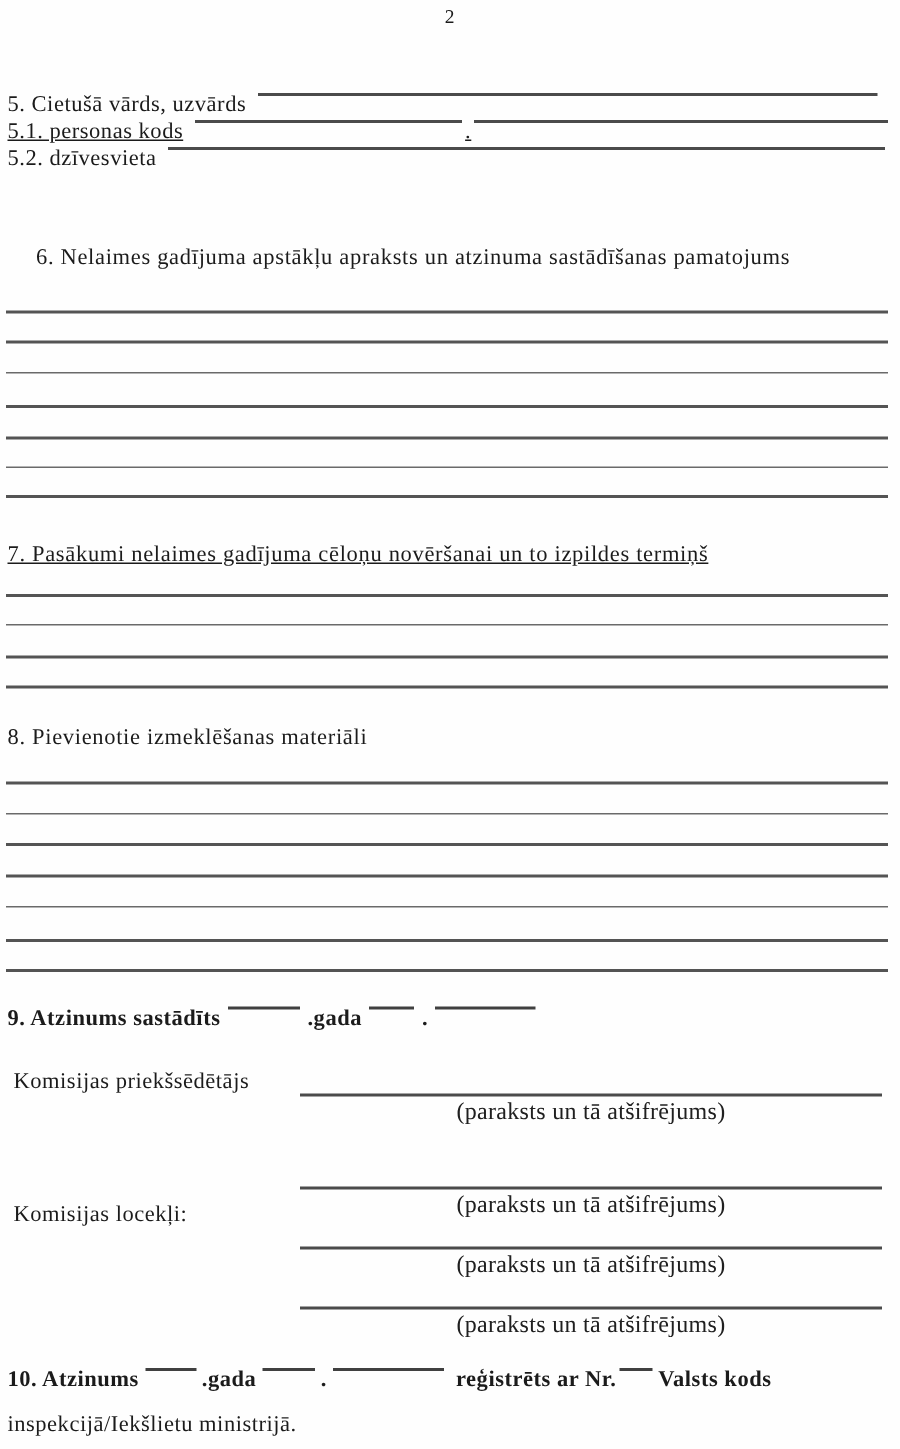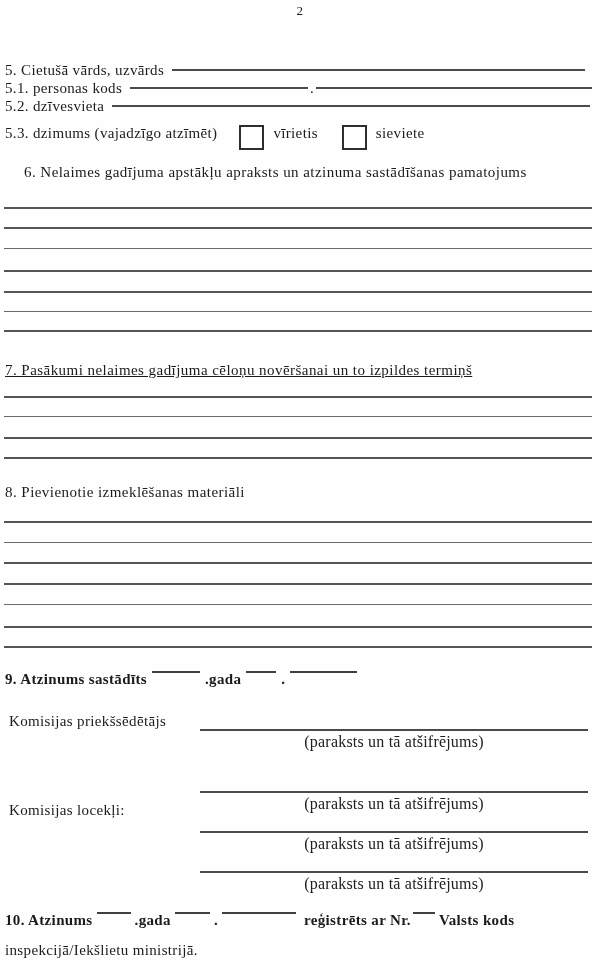--- a/index.html
+++ b/index.html
@@ -5,21 +5,21 @@
   html,body{margin:0;padding:0;background:#ffffff;}
   #page{
     position:relative;width:600px;height:966px;background:#fefefe;
     font-family:"Liberation Serif","DejaVu Serif",serif;
     font-size:15px;color:#1b1b1b;letter-spacing:.35px;overflow:hidden;
   }
   .abs{position:absolute;margin-top:12px;}
   
   .pagenum{position:absolute;top:3px;left:0;right:0;text-align:center;font-size:13px;}
   
-  .frow{position:absolute;left:5px;display:flex;align-items:center;}
+  .frow{position:absolute;left:5px;display:flex;align-items:flex-start;}
   .frow .lbl{white-space:nowrap;line-height:19px;}
   .fill{flex:1;height:1px;border-bottom:2px solid #4b4b4b;margin:0 0 3px 8px;}
   .fill2{height:1px;border-bottom:2px solid #4b4b4b;margin:0 0 3px 4px;}
   .dotsep{line-height:19px;margin:0 2px;}
   
   .cbrow{position:absolute;left:5px;display:flex;align-items:flex-start;}
   .cbrow .lbl{white-space:nowrap;line-height:20px;}
   .cbox{width:21px;height:21px;border:2px solid #2e2e2e;background:#fff;margin-top:2px;}
   
   .stitle{position:absolute;left:5px;white-space:nowrap;letter-spacing:.45px;}
@@ -42,39 +42,32 @@
 
 <div id="page">
 
   <div class="pagenum">2</div>
 
   <div class="frow" style="top:61px;right:15px;">
     <span class="lbl">5. Cietušā vārds, uzvārds</span>
     <span class="fill"></span>
   </div>
 
-  <div class="frow" style="top:79px;right:8px;">
+  <div class="frow" style="top:79px;right:8px;text-decoration:underline;">
     <span class="lbl">5.1. personas kods</span>
     <span class="fill" style="flex:1;"></span>
     <span class="dotsep">.</span>
     <span class="fill2" style="flex:1.55;margin-left:0;"></span>
   </div>
 
   <div class="frow" style="top:97px;right:10px;">
     <span class="lbl">5.2. dzīvesvieta</span>
     <span class="fill"></span>
   </div>
 
-  <div class="cbrow" style="top:123px;">
-    <span class="lbl">5.3. dzimums (vajadzīgo atzīmēt)</span>
-    <span class="cbox" style="margin-left:22px;"></span>
-    <span class="lbl" style="margin-left:9px;">vīrietis</span>
-    <span class="cbox" style="margin-left:24px;"></span>
-    <span class="lbl" style="margin-left:9px;">sieviete</span>
-  </div>
 
   <div class="stitle" style="top:164px;margin-left:19px;">6. Nelaimes gadījuma apstākļu apraksts un atzinuma sastādīšanas pamatojums</div>
   <div class="rline" style="top:207px;"></div>
   <div class="rline" style="top:227px;"></div>
   <div class="rline thin" style="top:248px;"></div>
   <div class="rline" style="top:270px;"></div>
   <div class="rline" style="top:291px;"></div>
   <div class="rline thin" style="top:311px;"></div>
   <div class="rline" style="top:330px;"></div>
 

